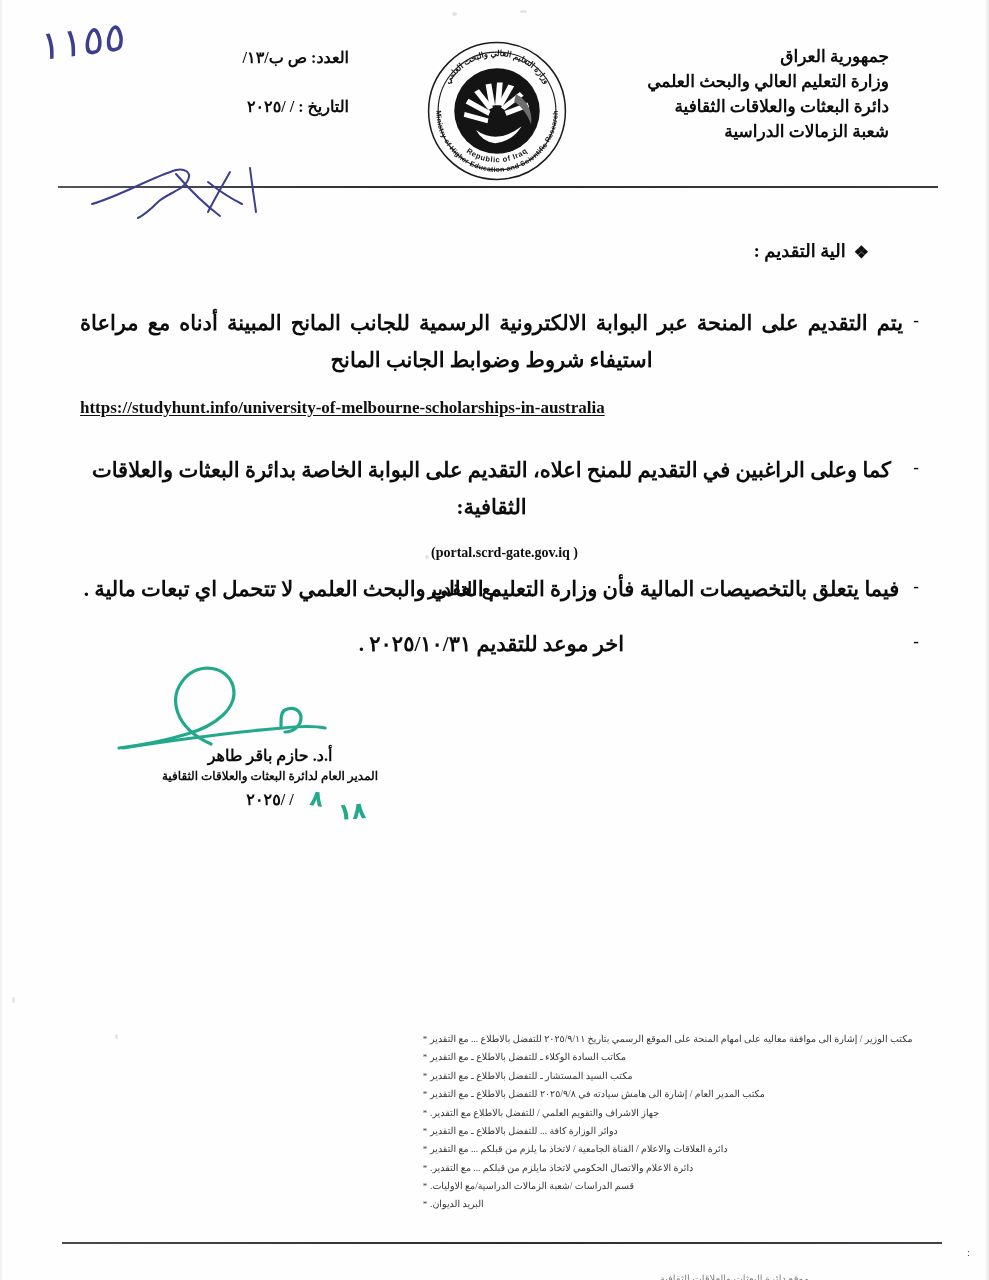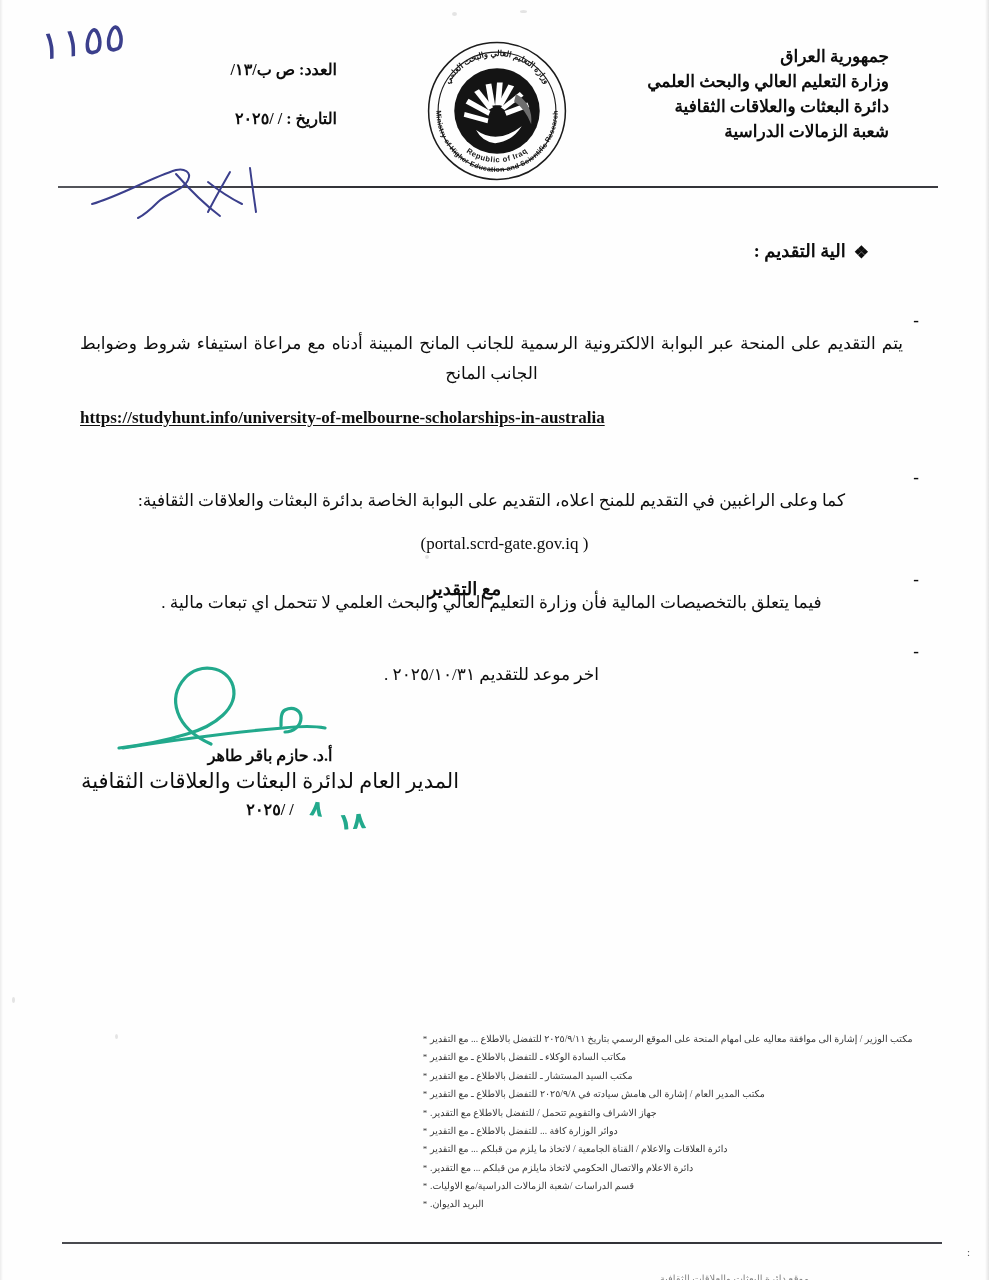--- a/index.html
+++ b/index.html
@@ -46,21 +46,21 @@
     left: 100px;
     text-align: left;
     direction: rtl;
   }
   .ref-line {
     font-size: 16px;
     font-weight: bold;
     letter-spacing: 0.2px;
     white-space: nowrap;
     text-align: right;
-    margin: 12px;
+    margin: 0;
   }
   .ref-line.num { margin-bottom: 30px; }
 
   .hand-ink {
     position: absolute;
     color: #3b3f8c;
     font-family: "DejaVu Sans", sans-serif;
     pointer-events: none;
   }
   #hand-ref-number {
@@ -144,46 +144,45 @@
   .para .dash {
     flex: 0 0 26px;
     font-size: 17px;
     font-weight: bold;
     line-height: 1.75;
     text-align: center;
     padding-top: 1px;
   }
   .para .ptext {
     flex: 1 1 auto;
-    font-size: 17px;
-    font-weight: normal;
+    font-size: 21px;
+    font-weight: bold;
     line-height: 1.78;
     text-align: center;
-    margin-top: 24px;
   }
   .para.just .ptext { text-align: justify; text-align-last: center; }
 
   .url-line {
     margin: 12px 0 0 0;
     direction: ltr;
   }
   .url-line a,
   .url-line span.urltext {
     font-family: "Liberation Serif", serif;
     font-size: 17px;
     font-weight: bold;
     color: #101010;
     text-decoration: underline;
     text-underline-offset: 2px;
   }
   .portal-line {
     text-align: center;
     direction: ltr;
-    font-size: 17px;
-    font-weight: normal;
+    font-size: 14px;
+    font-weight: bold;
     margin-top: 4px;
   }
 
   .regards {
     position: absolute;
     top: 578px;
     right: 0;
     left: 0;
     text-align: center;
     font-size: 18px;
@@ -201,22 +200,22 @@
     text-align: center;
     direction: rtl;
   }
   .sig-svg { display: block; margin: 0 auto; }
   .sig-name {
     font-size: 16px;
     font-weight: bold;
     margin-top: -4px;
   }
   .sig-role {
-    font-size: 21px;
-    font-weight: normal;
+    font-size: 12px;
+    font-weight: bold;
     margin-top: 4px;
   }
   .sig-date {
     font-size: 16px;
     font-weight: bold;
     margin-top: 6px;
     direction: ltr;
     position: relative;
     display: inline-block;
   }
@@ -452,21 +451,21 @@
     <div class="dist-item">
       <span class="bullet">*</span>
       <span class="dtext">مكتب السيد المستشار ـ للتفضل بالاطلاع ـ مع التقدير</span>
     </div>
     <div class="dist-item">
       <span class="bullet">*</span>
       <span class="dtext">مكتب المدير العام / إشارة الى هامش سيادته في ٢٠٢٥/٩/٨ للتفضل بالاطلاع ـ مع التقدير</span>
     </div>
     <div class="dist-item">
       <span class="bullet">*</span>
-      <span class="dtext">جهاز الاشراف والتقويم تتحمل / للتفضل بالاطلاع مع التقدير.</span>
+      <span class="dtext">جهاز الاشراف والتقويم العلمي / للتفضل بالاطلاع مع التقدير.</span>
     </div>
     <div class="dist-item">
       <span class="bullet">*</span>
       <span class="dtext">دوائر الوزارة كافة ... للتفضل بالاطلاع ـ مع التقدير</span>
     </div>
     <div class="dist-item">
       <span class="bullet">*</span>
       <span class="dtext">دائرة العلاقات والاعلام / القناة الجامعية / لاتخاذ ما يلزم من قبلكم ... مع التقدير</span>
     </div>
     <div class="dist-item">

